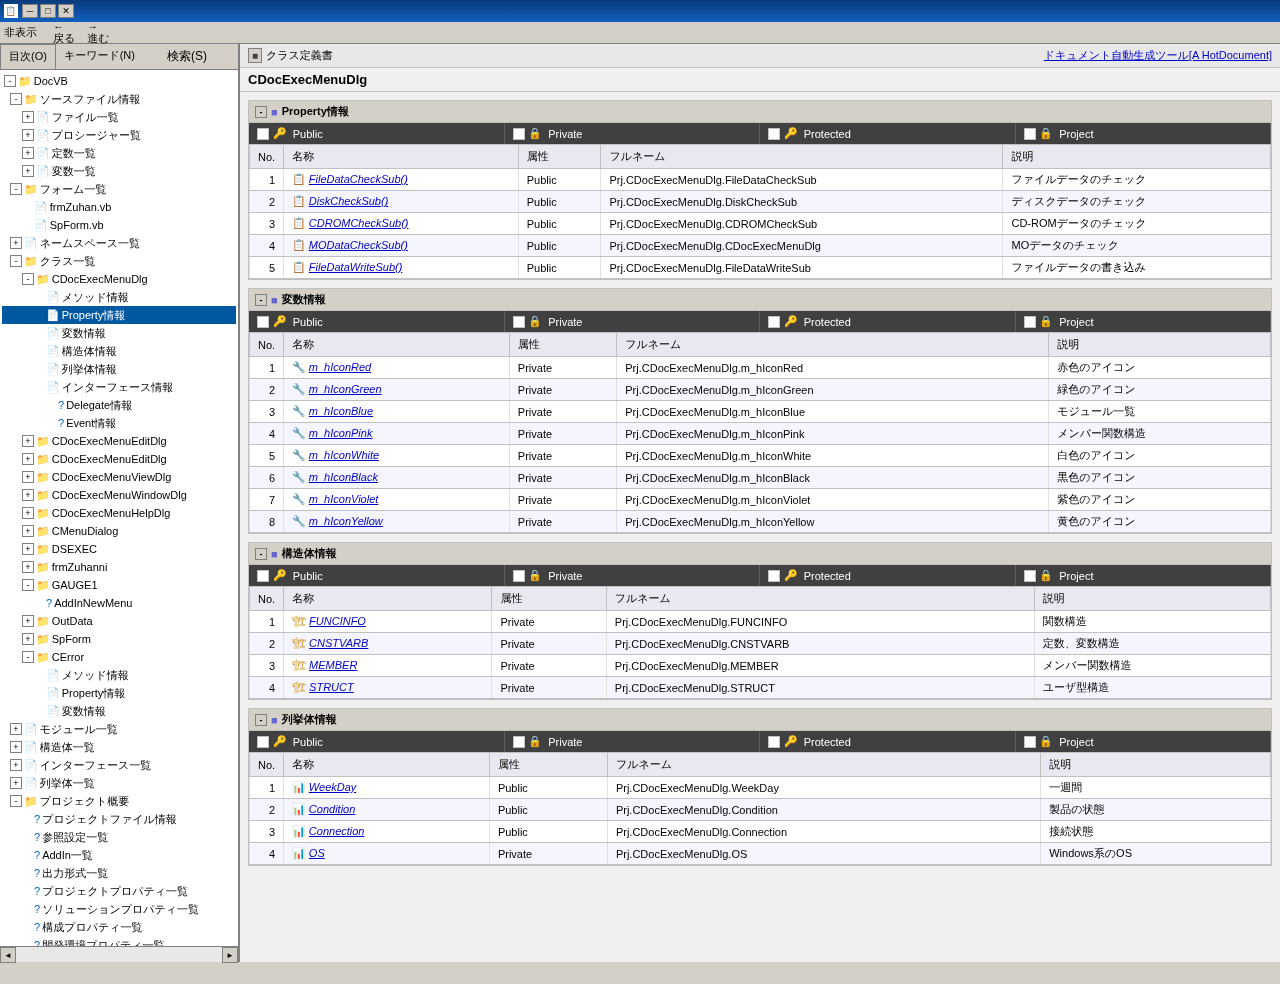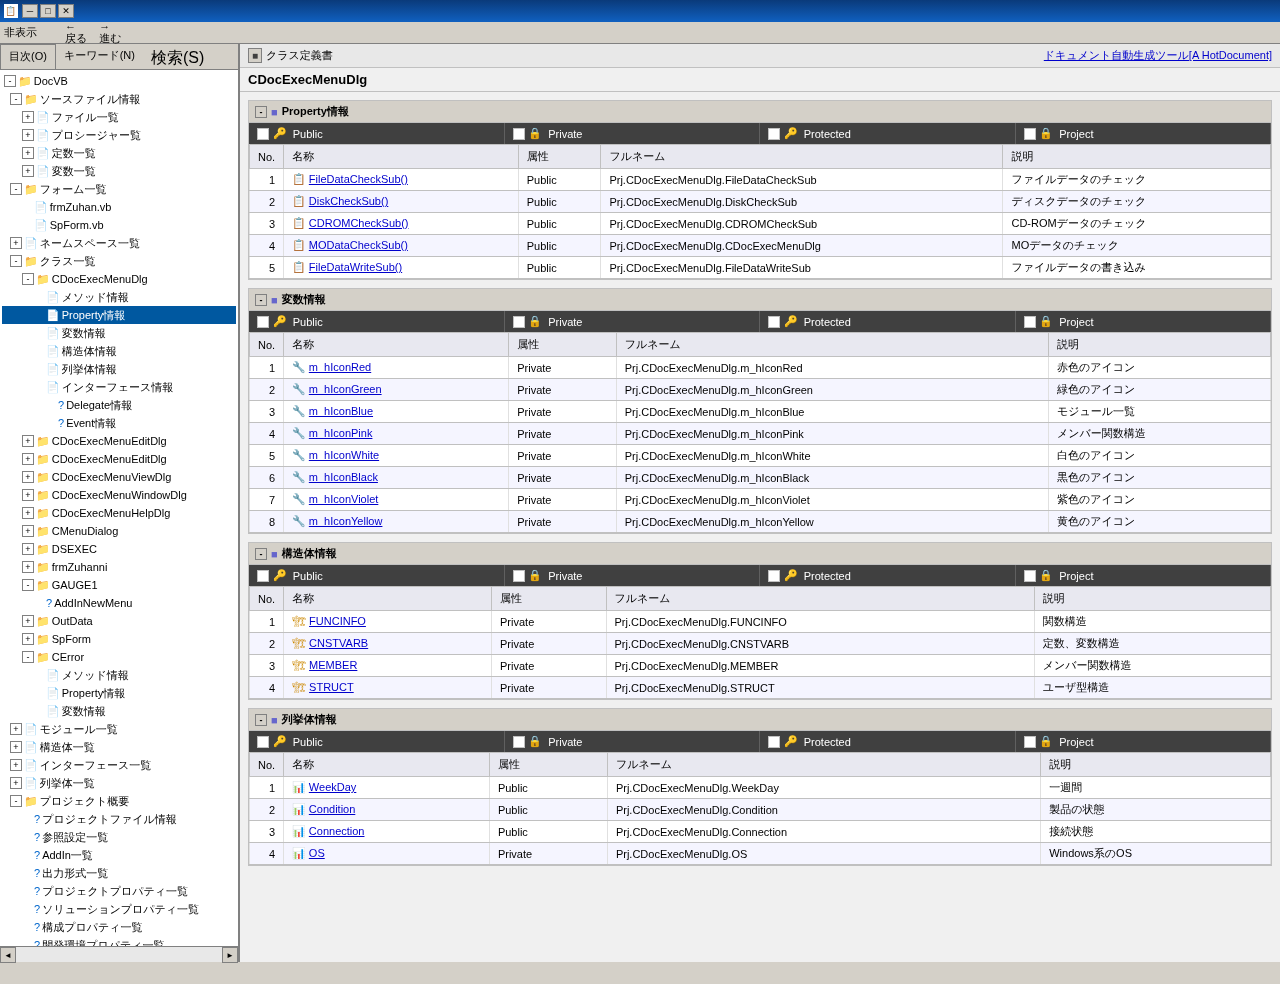--- a/index.html
+++ b/index.html
@@ -32,49 +32,49 @@
     .filter-bar { display: grid; grid-template-columns: 1fr 1fr 1fr 1fr; background: #404040; }
     .filter-cell { padding: 4px 8px; color: white; font-size: 11px; display: flex; align-items: center; gap: 4px; border-right: 1px solid #606060; }
     .filter-checkbox { width: 12px; height: 12px; background: white; border: 1px solid #c0c0c0; display: inline-block; }
     
     
     .data-table { width: 100%; border-collapse: collapse; font-size: 11px; }
     .data-table th { background: #e8e8f0; padding: 4px 8px; text-align: left; border: 1px solid #c0c0c0; font-weight: normal; }
     .data-table td { padding: 3px 8px; border: 1px solid #e0e0e0; border-bottom: 1px solid #c0c0c0; }
     .data-table tr:nth-child(even) td { background: #f5f5ff; }
     .data-table tr:nth-child(odd) td { background: #ffffff; }
-    .link-text { color: #0000cc; text-decoration: underline; cursor: pointer; }
+    .link-text { color: #0000cc; text-decoration: underline; cursor: pointer; font-style: italic; }
     .no-col { width: 30px; text-align: right; }
   </style>
 </head>
 <body>
 
 <div class="title-bar">
   <div class="title-bar-icon">📋</div>
   <div class="title-bar-buttons">
     <div class="title-btn">─</div>
     <div class="title-btn">□</div>
     <div class="title-btn">✕</div>
   </div>
 </div>
 
 <div class="menu-bar">
-  <span style="margin-right:28px; cursor:pointer;">非表示</span>
+  <span style="margin-right:16px; cursor:pointer;">非表示</span>
   <span style="margin-right:12px; cursor:pointer;">←<br>戻る</span>
   <span style="cursor:pointer;">→<br>進む</span>
 </div>
 
 <div style="display:flex; height: calc(984px - 22px - 44px);">
 
   <div style="width:240px; display:flex; flex-direction:column; border-right:2px solid #808080; background:#fff;">
 
     <div style="background:#d4d0c8; display:flex; border-bottom:1px solid #808080; height:26px;">
       <div style="padding:4px 8px; background:#d4d0c8; border:1px solid #808080; border-bottom:none; font-size:11px; cursor:pointer;">目次(O)</div>
       <div style="padding:4px 8px; font-size:11px; cursor:pointer;">キーワード(N)</div>
-      <div style="padding:4px 8px; font-size:16px; cursor:pointer;">検索(S)</div>
+      <div style="padding:4px 8px; font-size:12px; cursor:pointer;margin-left:16px;">検索(S)</div>
     </div>
 
     <div class="sidebar-tree" style="overflow-y:auto; flex:1; font-size:11px;">
 
       <div class="tree-item" style="padding-left:2px;">
         <span class="expand-icon">-</span>
         <span style="color:#d4a000; margin-right:2px;">📁</span>
         <span>DocVB</span>
       </div>
 

